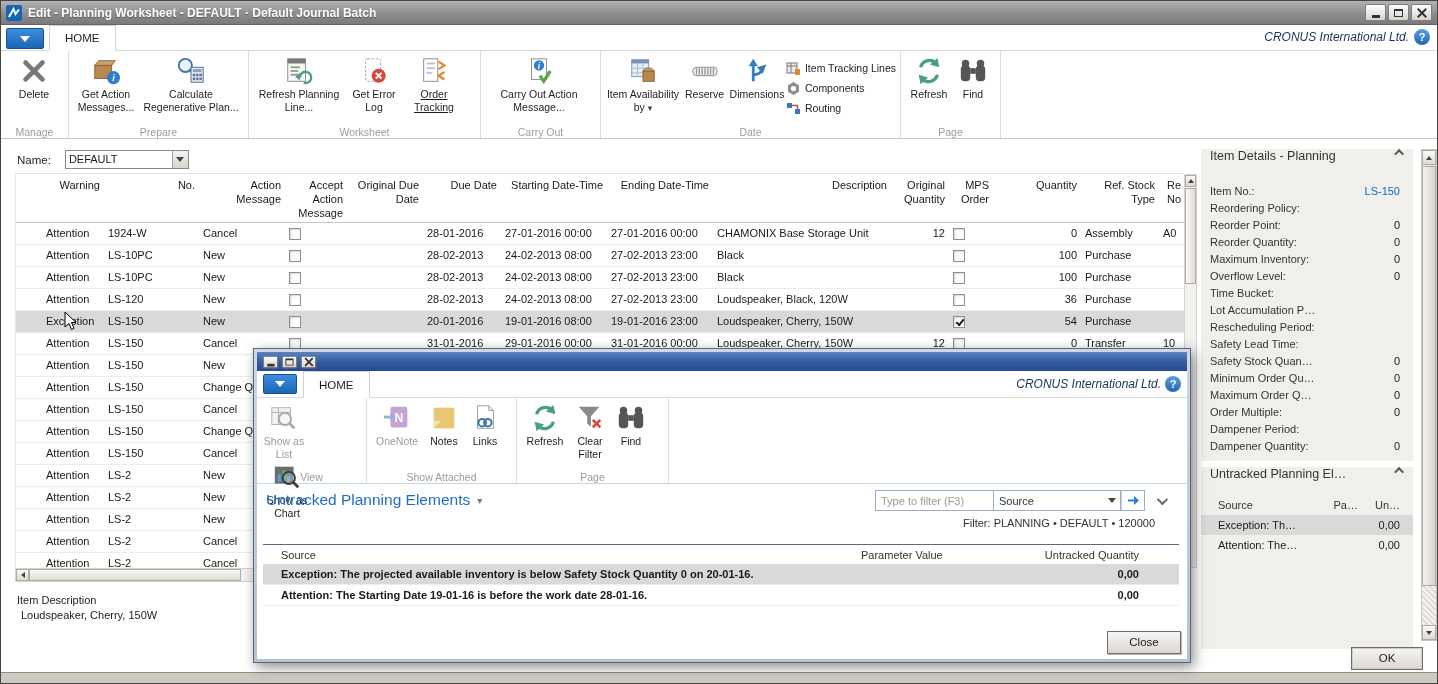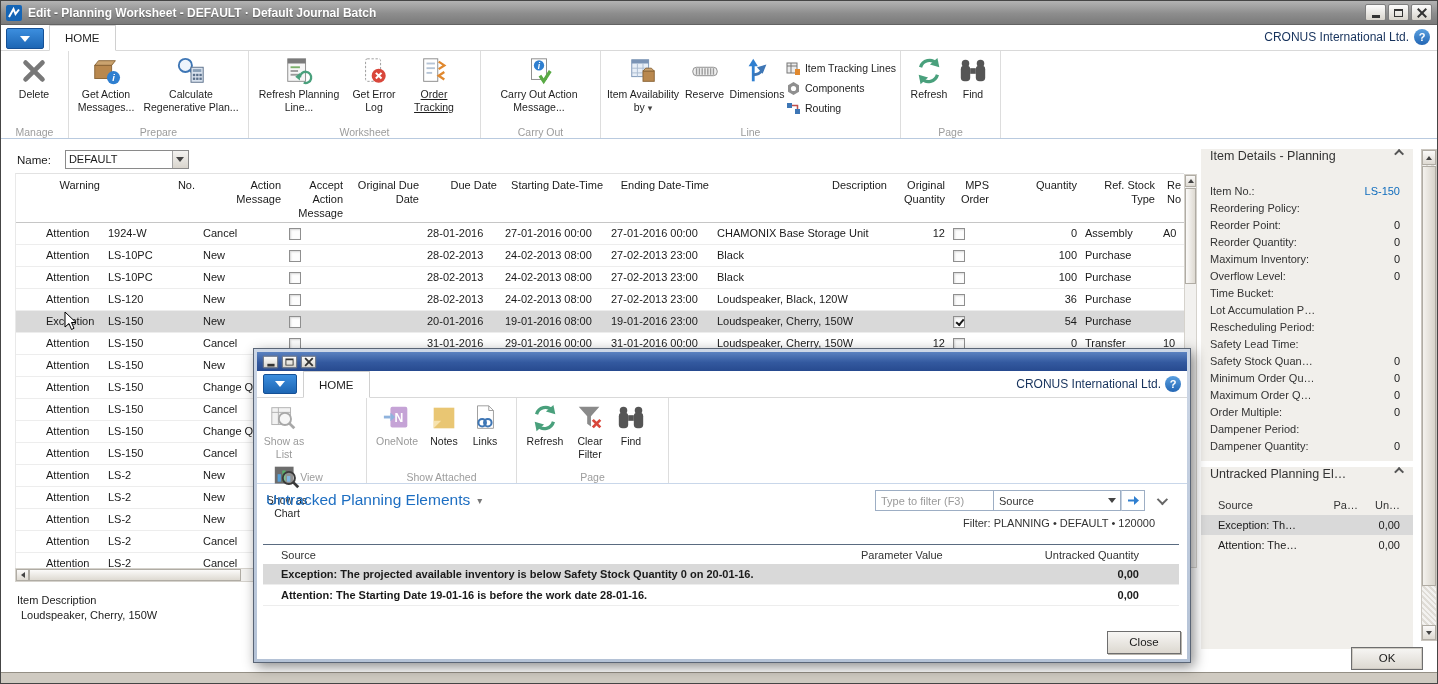--- a/index.html
+++ b/index.html
@@ -22,21 +22,21 @@
   .ic-x::before { transform:rotate(45deg); } .ic-x::after { transform:rotate(-45deg); }
 
   
   .tabrow { position:absolute; top:24px; left:0; right:0; height:26px; background:#fff; border-bottom:1px solid #d9d9d9; }
   .appmenu { position:absolute; left:5px; top:3px; width:38px; height:21px; border-radius:2px;
     background:linear-gradient(#3c8ede,#1d66b4); border:1px solid #155095; display:flex; align-items:center; justify-content:center; }
   .tri-down-w { width:0; height:0; border-left:5px solid transparent; border-right:5px solid transparent; border-top:6px solid #fff; }
   .tri-down-d { width:0; height:0; border-left:4px solid transparent; border-right:4px solid transparent; border-top:5px solid #444; }
   .tab { position:absolute; top:0; height:26px; line-height:25px; padding:0 15px; font-size:11.5px; color:#1e1e1e; }
   .tab.active { background:#fff; border:1px solid #d0d0d0; border-bottom:1px solid #fff; }
-  .company { position:absolute; right:28px; top:5px; font-size:12px; color:#16325c; }
+  .company { position:absolute; right:28px; top:5px; font-size:12px; color:#16325c;font-style:italic; }
   .help-icon { position:absolute; right:7px; top:4px; width:16px; height:16px; border-radius:50%;
     background:linear-gradient(#5aa0e0,#2366b4); color:#fff; font-size:11px; font-weight:bold; text-align:center; line-height:16px; }
 
   
   .ribbon { position:absolute; top:50px; left:0; right:0; height:88px; background:#fff; border-bottom:1px solid #b9cadf; display:flex; }
   .rgroup { position:relative; height:100%; border-right:1px solid #ddd; padding:3px 4px 14px; display:flex; align-items:flex-start; }
   .rgroup-label { position:absolute; bottom:0; left:0; right:0; text-align:center; font-size:10.5px; color:#9c9c9c; }
   .rbtn { display:flex; flex-direction:column; align-items:center; padding-top:2px; gap:2px;
     font-size:10.5px; color:#1e1e1e; text-align:center; line-height:1.2; }
   .rbtn svg { width:30px; height:30px; }
@@ -325,21 +325,21 @@
         </span>
         <span class="rbtn-small">
           <svg viewBox="0 0 15 15">
               <path d="M5 4.5 H11.5 V9" stroke="#c0504d" fill="none" stroke-width="1.5"></path>
               <rect x="1" y="2" width="5" height="5" fill="#3e76b5"></rect>
               <rect x="9" y="8" width="5" height="5" fill="#3e76b5"></rect>
             </svg>
           <span>Routing</span>
         </span>
       </span>
-      <span class="rgroup-label">Line</span>
+      <span class="rgroup-label">Date</span>
     </div>
     <div class="rgroup" style="width:100px;">
       <span class="rbtn" style="width:48px;">
         <svg viewBox="0 0 32 32">
             <path d="M7 12 A10 10 0 0 1 24 8" stroke="#49a07c" stroke-width="3.5" fill="none"></path>
             <polygon points="25,2 27,12 17,9" fill="#49a07c"></polygon>
             <path d="M25 20 A10 10 0 0 1 8 24" stroke="#49a07c" stroke-width="3.5" fill="none"></path>
             <polygon points="7,30 5,20 15,23" fill="#49a07c"></polygon>
           </svg>
         <span>Refresh</span>

